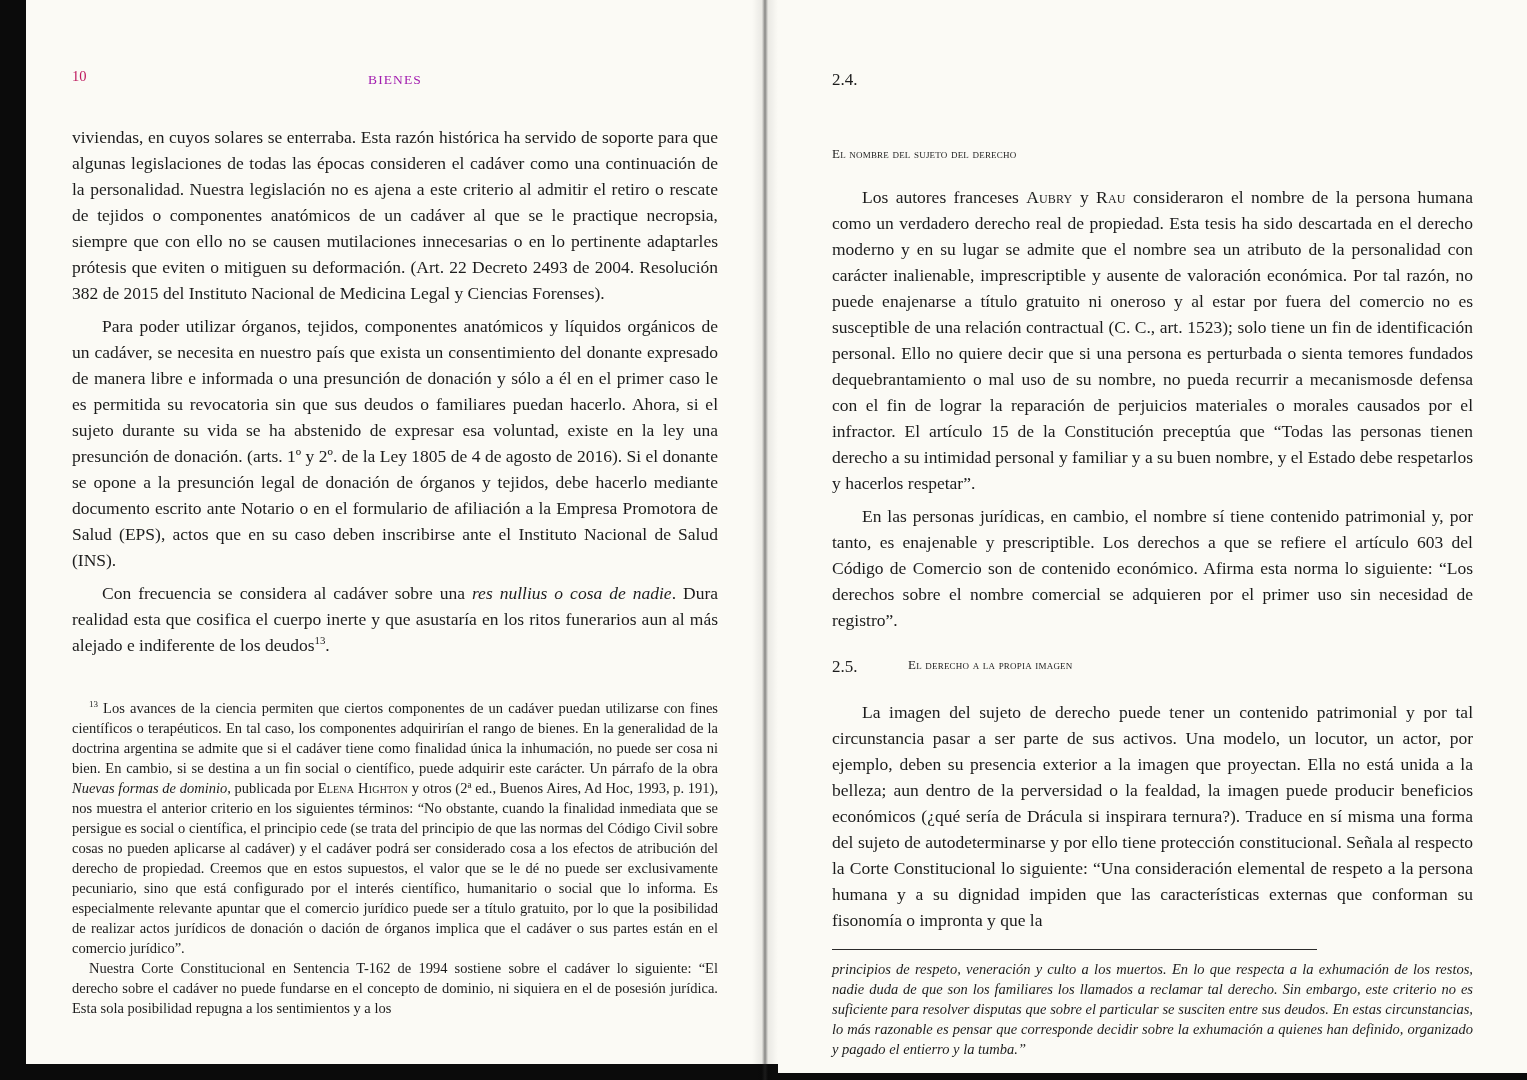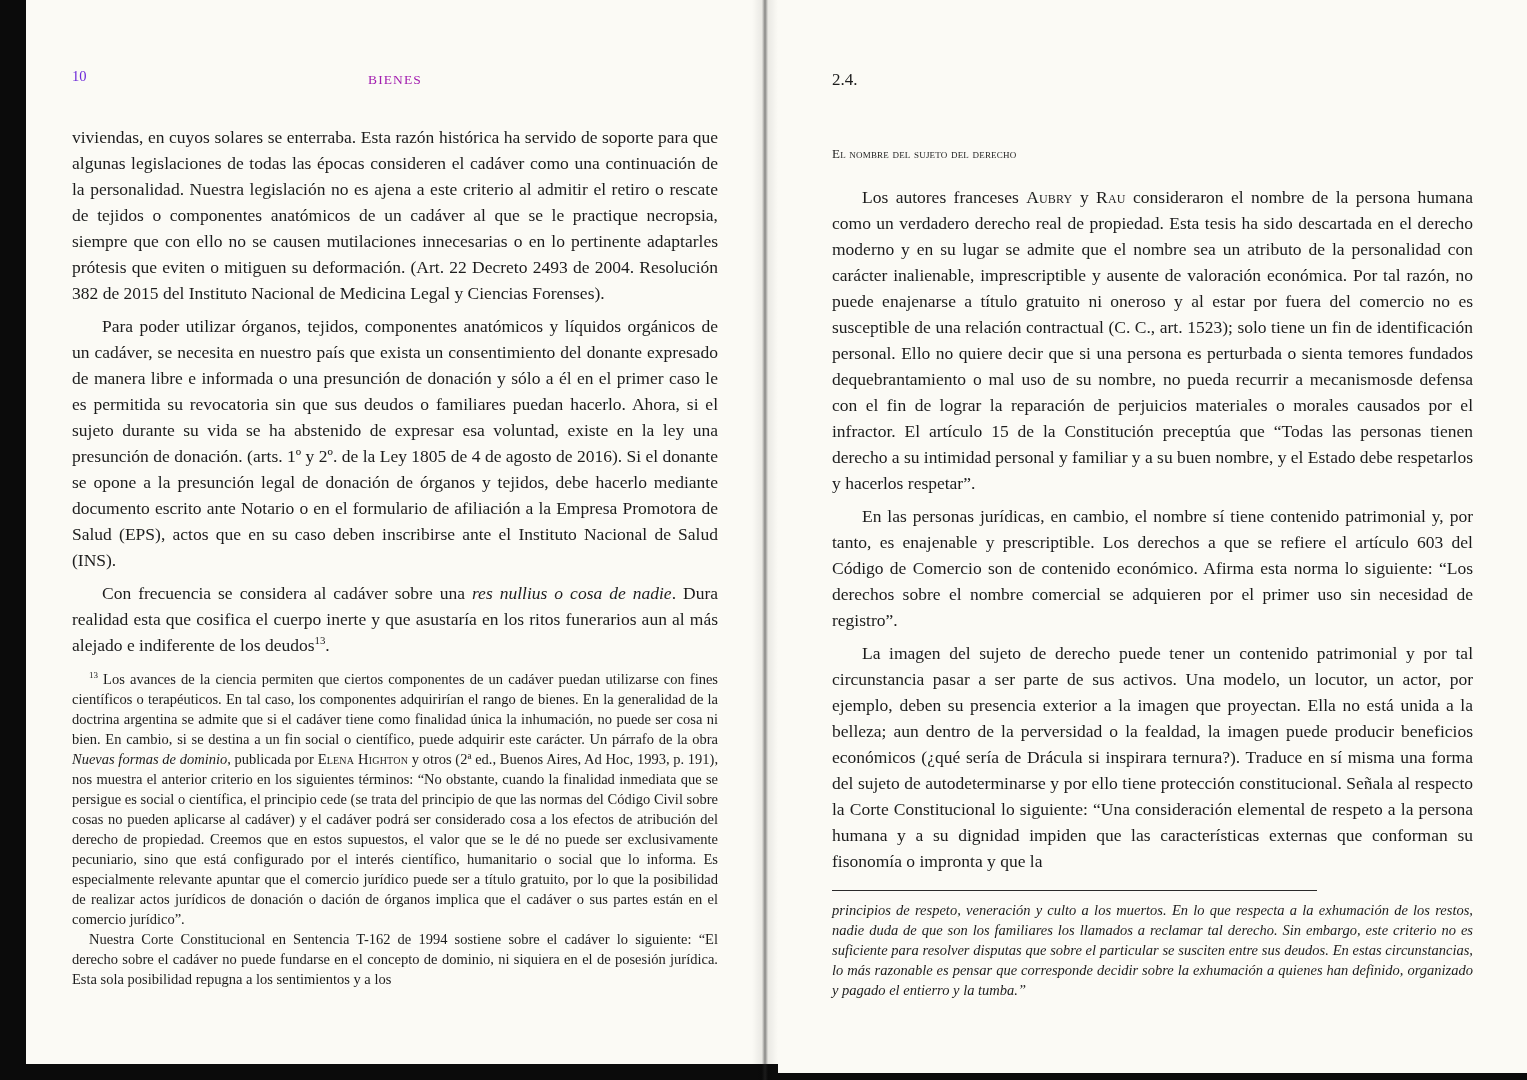--- a/index.html
+++ b/index.html
@@ -21,38 +21,38 @@
     background: linear-gradient(to right,
       rgba(0,0,0,0) 0%, rgba(0,0,0,0.07) 38%, rgba(40,40,40,0.55) 50%,
       rgba(0,0,0,0.07) 62%, rgba(0,0,0,0) 100%);
   }
   .page { position: absolute; top: 70px; }
   .page-left  { left: 72px;  width: 646px; }
   .page-right { left: 832px; width: 641px; }
 
   .pagehead { position: relative; height: 18px; margin-bottom: 36px; text-align: center; }
   .running  { font-size: 13.5px; letter-spacing: 1.1px; color: #a21caf; }
-  .folio    { position: absolute; top: -2px; font-size: 14.5px; color: #6d28d9; }
+  .folio    { position: absolute; top: -2px; font-size: 14.5px; color: #be185d; }
   .folio-left  { left: 0; }
   .folio-right { right: 0; }
 
   .body-text { }
   .para {
     font-size: 17.5px; line-height: 26px; text-align: justify;
     text-indent: 30px; margin: 0;
   }
   .para + .para { margin-top: 7px; }
   .para.no-indent { text-indent: 0; }
 
   .section-head { display: flex; margin: 24px 0 22px 0; }
   .section-head:first-child { margin-top: 0; flex-direction: column; }
   .sec-num { width: 76px; flex: 0 0 76px; font-size: 17px; }
   .sec-title { font-size: 13px; letter-spacing: 0.4px; }
 
-  .footnote { margin-top: 11px; }
+  .footnote { margin-top: 40px; }
   .fn-para {
     font-size: 14.5px; line-height: 20px; text-align: justify;
     text-indent: 17px; margin: 0;
   }
   .footnote-right { margin-top: 16px; font-style: italic; }
   .footnote-right .fn-para { text-indent: 0; }
   .fn-rule { width: 485px; border-top: 1.5px solid #2a2a2a; margin: 0 0 9px 0; }
 
   .italic { font-style: italic; }
   .smallcaps { font-variant: small-caps; letter-spacing: 0.2px; }
@@ -84,20 +84,24 @@
   </section>
 
   <section class="page page-right">
     <div class="body-text">
       <div class="section-head">
         <span class="sec-num">2.4.</span>
         <span class="sec-title smallcaps">El nombre del sujeto del derecho</span>
       </div>
       <p class="para"><span>Los autores franceses </span><span class="smallcaps">Aubry</span><span> y </span><span class="smallcaps">Rau</span><span> consideraron el nombre de la persona humana como un verdadero derecho real de propiedad. Esta tesis ha sido descartada en el derecho moderno y en su lugar se admite que el nombre sea un atributo de la personalidad con carácter inalienable, imprescriptible y ausente de valoración económica. Por tal razón, no puede enajenarse a título gratuito ni oneroso y al estar por fuera del comercio no es susceptible de una relación contractual (C. C., art. 1523); solo tiene un fin de identificación personal. Ello no quiere decir que si una persona es perturbada o sienta temores fundados dequebrantamiento o mal uso de su nombre, no pueda recurrir a mecanismosde defensa con el fin de lograr la reparación de perjuicios materiales o morales causados por el infractor. El artículo 15 de la Constitución preceptúa que “Todas las personas tienen derecho a su intimidad personal y familiar y a su buen nombre, y el Estado debe respetarlos y hacerlos respetar”.</span></p>
       <p class="para"><span>En las personas jurídicas, en cambio, el nombre sí tiene contenido patrimonial y, por tanto, es enajenable y prescriptible. Los derechos a que se refiere el artículo 603 del Código de Comercio son de contenido económico. Afirma esta norma lo siguiente: “Los derechos sobre el nombre comercial se adquieren por el primer uso sin necesidad de registro”.</span></p>
+      <div class="section-head">
+        <span class="sec-num">2.5.</span>
+        <span class="sec-title smallcaps">El derecho a la propia imagen</span>
+      </div>
       <p class="para"><span>La imagen del sujeto de derecho puede tener un contenido patrimonial y por tal circunstancia pasar a ser parte de sus activos. Una modelo, un locutor, un actor, por ejemplo, deben su presencia exterior a la imagen que proyectan. Ella no está unida a la belleza; aun dentro de la perversidad o la fealdad, la imagen puede producir beneficios económicos (¿qué sería de Drácula si inspirara ternura?). Traduce en sí misma una forma del sujeto de autodeterminarse y por ello tiene protección constitucional. Señala al respecto la Corte Constitucional lo siguiente: “Una consideración elemental de respeto a la persona humana y a su dignidad impiden que las características externas que conforman su fisonomía o impronta y que la</span></p>
     </div>
     <div class="footnote footnote-right">
       <div class="fn-rule"></div>
       <p class="fn-para"><span>principios de respeto, veneración y culto a los muertos. En lo que respecta a la exhumación de los restos, nadie duda de que son los familiares los llamados a reclamar tal derecho. Sin embargo, este criterio no es suficiente para resolver disputas que sobre el particular se susciten entre sus deudos. En estas circunstancias, lo más razonable es pensar que corresponde decidir sobre la exhumación a quienes han definido, organizado y pagado el entierro y la tumba.”</span></p>
     </div>
   </section>
 </div>
 
 </body></html>

